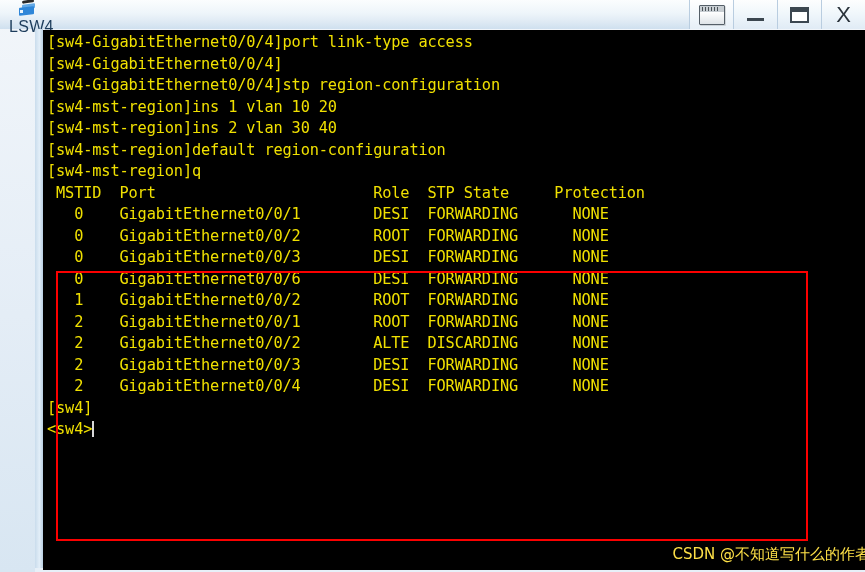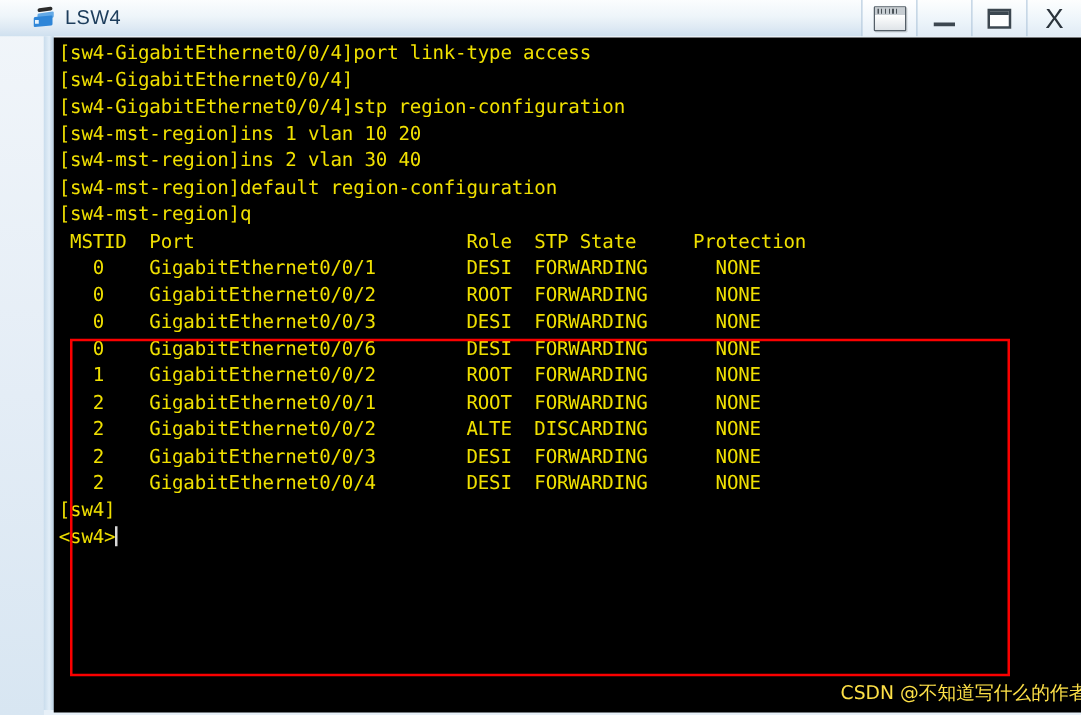--- a/index.html
+++ b/index.html
@@ -29,22 +29,23 @@
     left: 0; top: 0;
     width: 865px;
     height: 29px;
     background: linear-gradient(to bottom, #fbfdfe 0%, #eef5fa 45%, #dfeaf4 75%, #cfe0ef 100%);
     display: flex;
     align-items: center;
   }
   #title-left {
     display: flex;
     align-items: center;
-    padding-left: 26px;
+    padding-left: 9px;
     height: 29px;
+    flex-direction: column;
   }
   .app-icon {
     width: 20px;
     height: 18px;
     position: relative;
     margin-right: 6px;
     flex: none;
   }
   .app-icon .sw-body {
     position: absolute;

